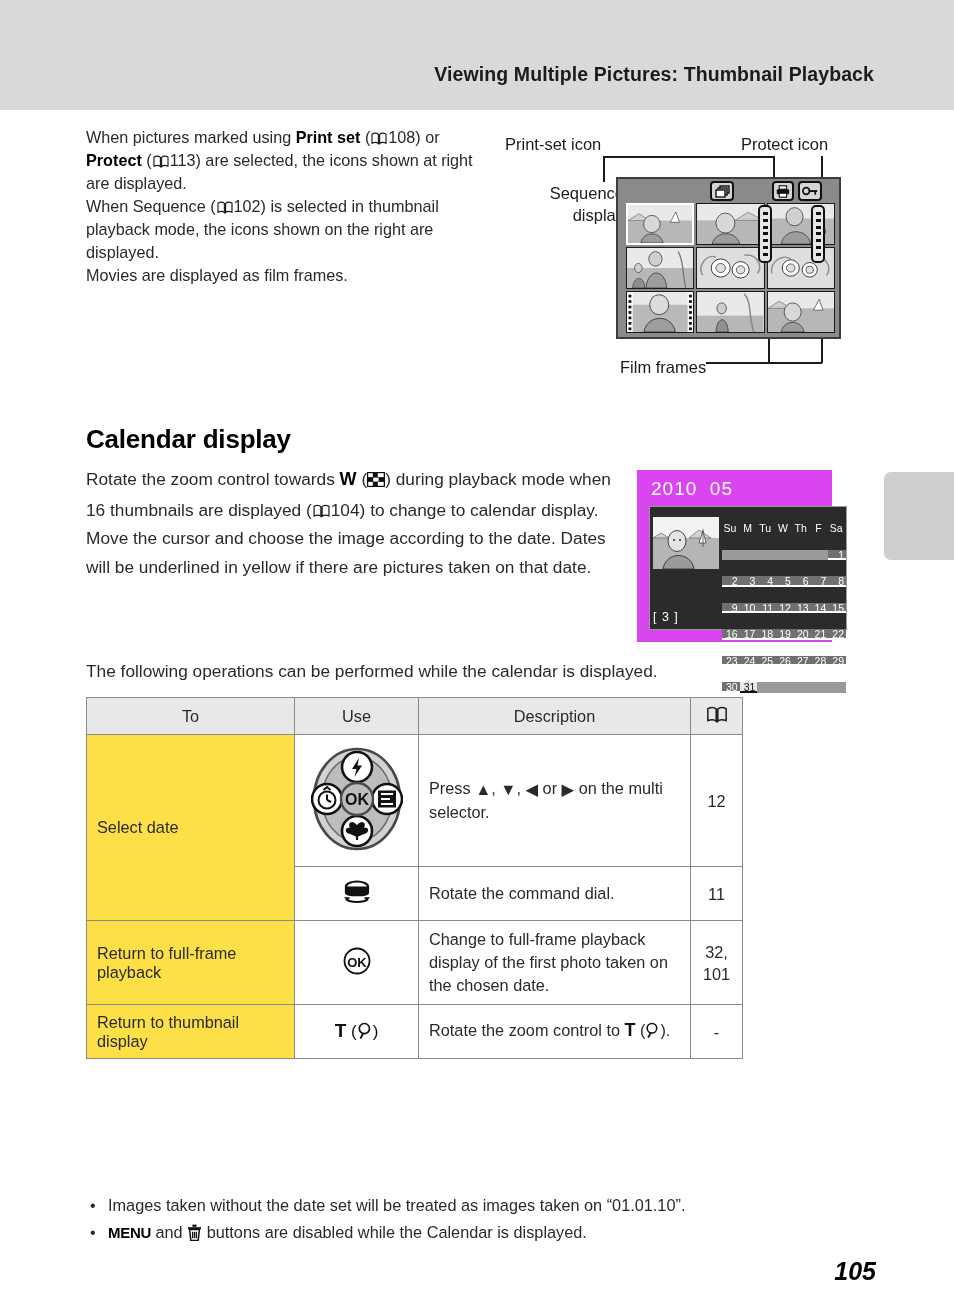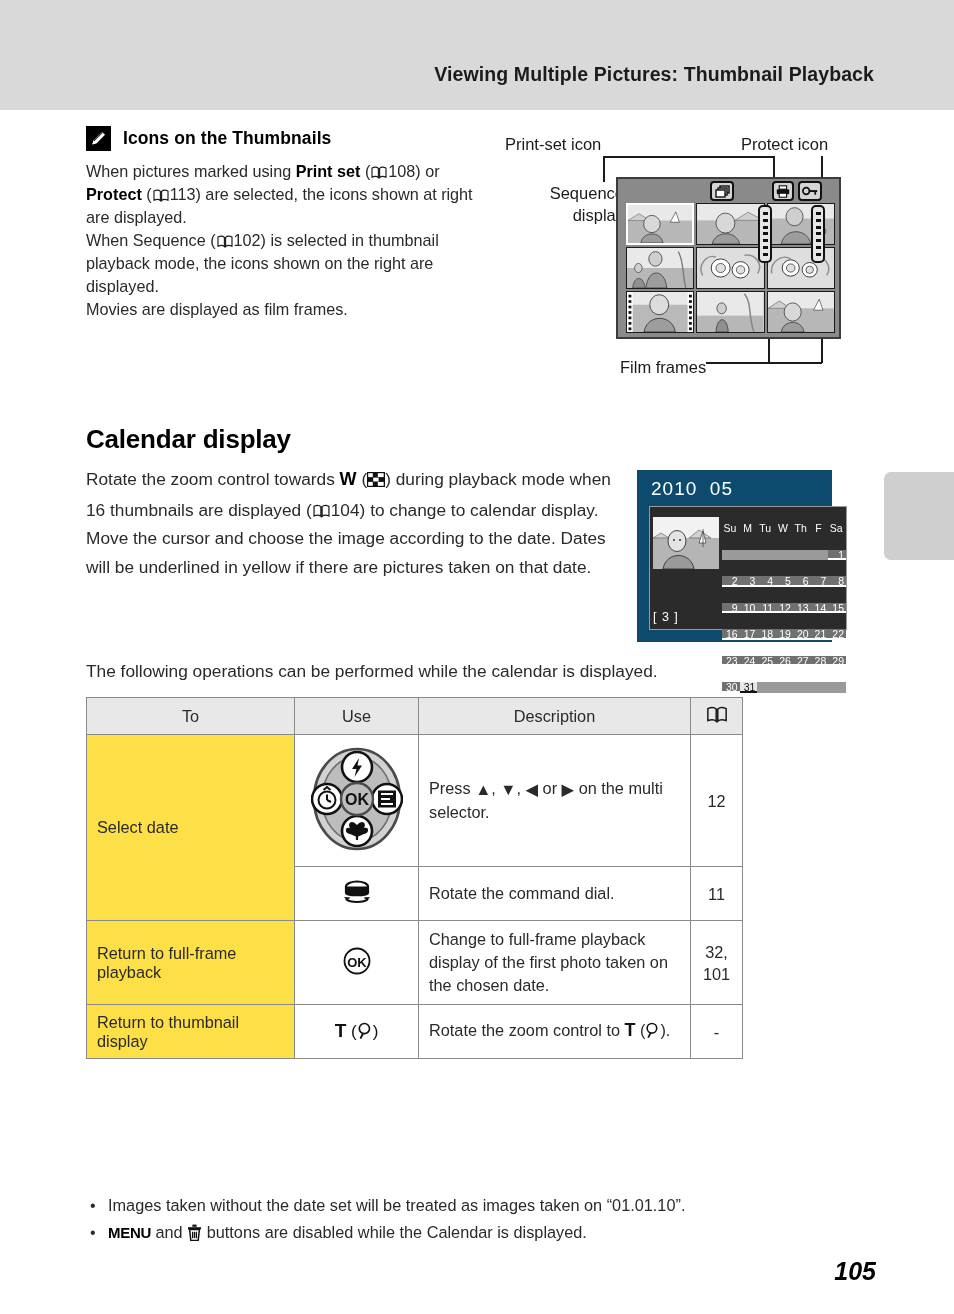--- a/index.html
+++ b/index.html
@@ -96,21 +96,21 @@
   .thumb-glyph { display:inline-block; vertical-align:-2px; }
 
   .intro-line {
     position:absolute; left:86px; top:661px; width:760px;
     font-size:17.3px; color:#2a2a2a;
   }
 
   
   .fig-cal {
     position:absolute; left:637px; top:470px; width:195px; height:172px;
-    background:#0c4a6e;
+    background:#d946ef;
   }
   .cal-year {
     position:absolute; left:14px; top:8px;
     color:#fff; font-size:19px; letter-spacing:1px;
     font-family:"Liberation Sans", sans-serif;
   }
   .cal-inner { position:absolute; left:12px; top:36px; width:198px; height:124px; border:1px solid #9a9a9a; }
   .cal-preview { position:absolute; left:0; top:0; width:72px; height:100%; background:#2b2b2b; }
   .cal-pic { position:absolute; left:3px; top:10px; width:66px; height:52px; background:#bdbdbd; overflow:hidden; }
   .cal-pic svg { width:100%; height:100%; display:block; }
@@ -165,30 +165,20 @@
 </style>
 </head>
 <body>
 
 <div class="header-band"></div>
 <div class="header-title">Viewing Multiple Pictures: Thumbnail Playback</div>
 
 <div class="side-tab-block"></div>
 
 <div class="note-pencil">
-  <div class="note-head">
-    <span class="badge">
-      <svg width="19" height="19" viewBox="0 0 19 19">
-        <path d="M3.2 15.6 L4.6 11.6 L13.2 3.0 L16.0 5.8 L7.4 14.4 Z" fill="#fff"></path>
-        <path d="M3.2 15.6 L4.6 11.6 L6.0 13.0 Z" fill="#fff"></path>
-        <line x1="5.0" y1="12.1" x2="13.6" y2="3.6" stroke="#000" stroke-width="0.9"></line>
-      </svg>
-    </span>
-    <span class="note-title">Icons on the Thumbnails</span>
-  </div>
   <div class="note-body">
     <span>When pictures marked using </span><b>Print set</b><span> (</span><span class="bk"><svg width="16" height="13" viewBox="0 0 16 13">
           <path d="M1 2 C3.2 1, 6 1, 7.4 2.4 L7.4 11.6 C6 10.3, 3.2 10.3, 1 11.2 Z M15 2 C12.8 1, 10 1, 8.6 2.4 L8.6 11.6 C10 10.3, 12.8 10.3, 15 11.2 Z" fill="none" stroke="#1b1b1b" stroke-width="1.15"></path>
         </svg></span><span>108</span><span>) or </span><b>Protect</b><span> (</span><span class="bk"><svg width="16" height="13" viewBox="0 0 16 13">
           <path d="M1 2 C3.2 1, 6 1, 7.4 2.4 L7.4 11.6 C6 10.3, 3.2 10.3, 1 11.2 Z M15 2 C12.8 1, 10 1, 8.6 2.4 L8.6 11.6 C10 10.3, 12.8 10.3, 15 11.2 Z" fill="none" stroke="#1b1b1b" stroke-width="1.15"></path>
         </svg></span><span>113</span><span>) are selected, the icons shown at right are displayed.</span><br>
     <span>When Sequence (</span><span class="bk"><svg width="16" height="13" viewBox="0 0 16 13">
           <path d="M1 2 C3.2 1, 6 1, 7.4 2.4 L7.4 11.6 C6 10.3, 3.2 10.3, 1 11.2 Z M15 2 C12.8 1, 10 1, 8.6 2.4 L8.6 11.6 C10 10.3, 12.8 10.3, 15 11.2 Z" fill="none" stroke="#1b1b1b" stroke-width="1.15"></path>
         </svg></span><span>102</span><span>) is selected in thumbnail playback mode, the icons shown on the right are displayed.</span><br>
     <span>Movies are displayed as film frames.</span>

